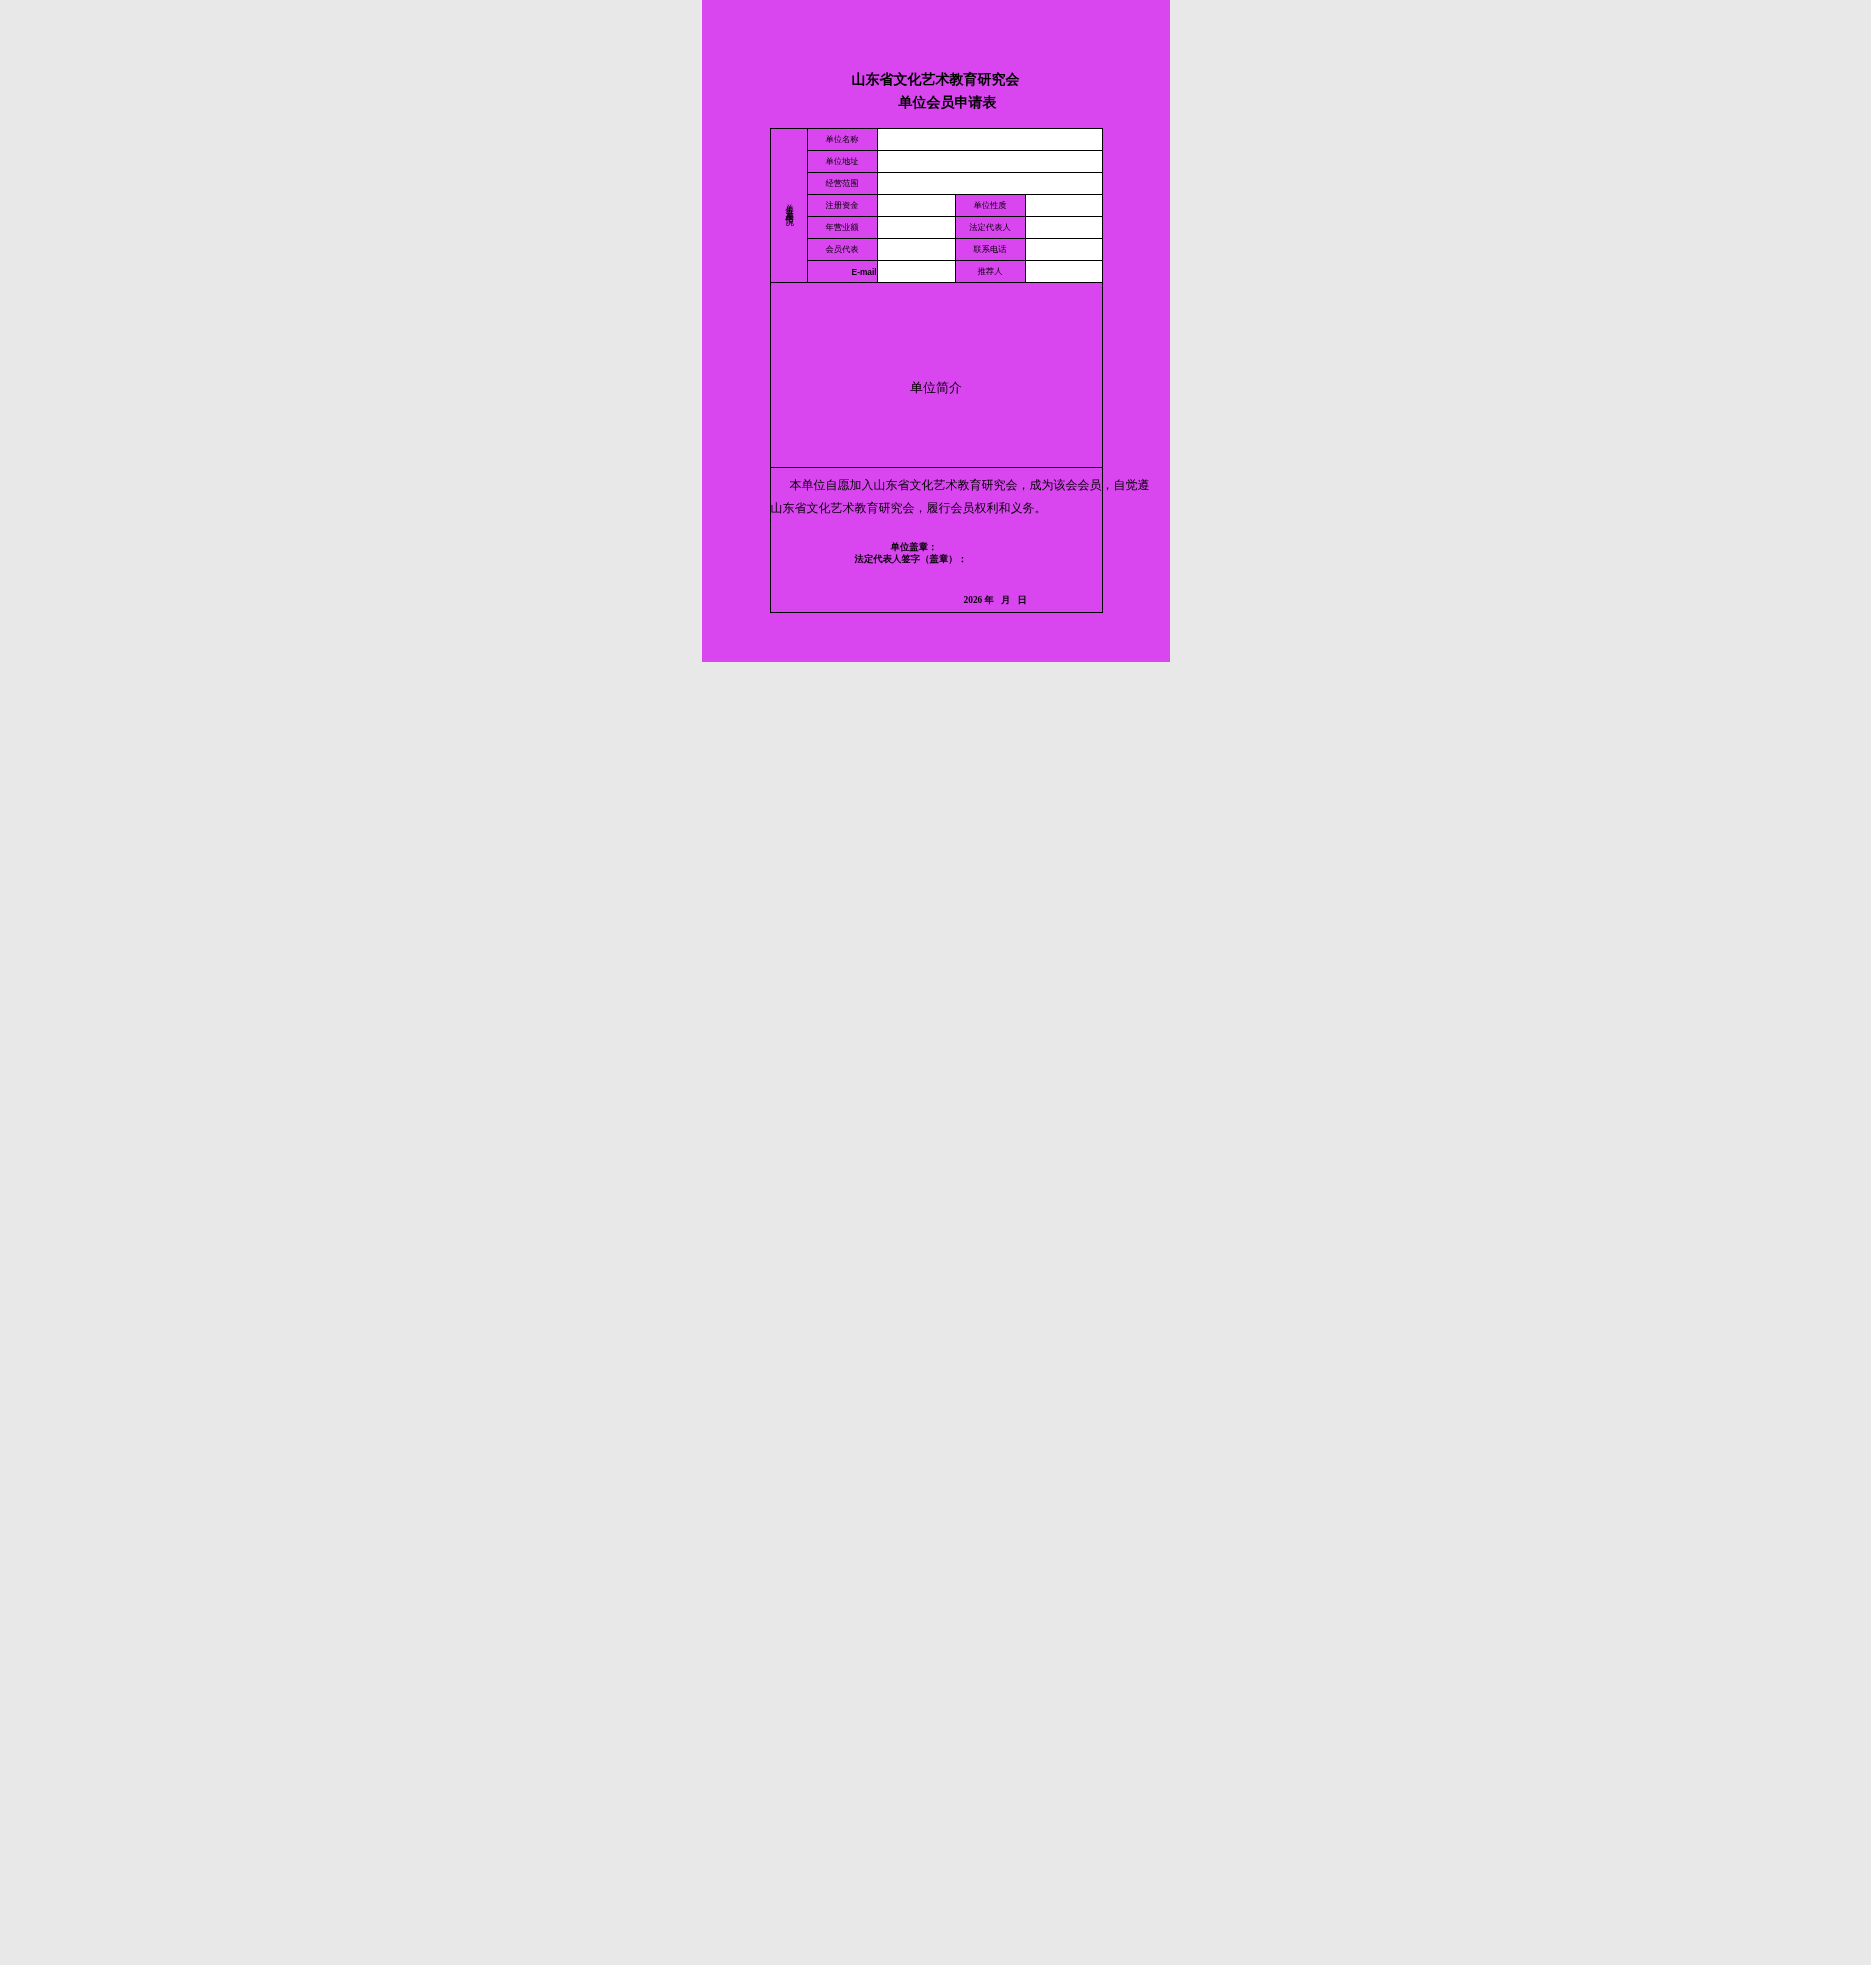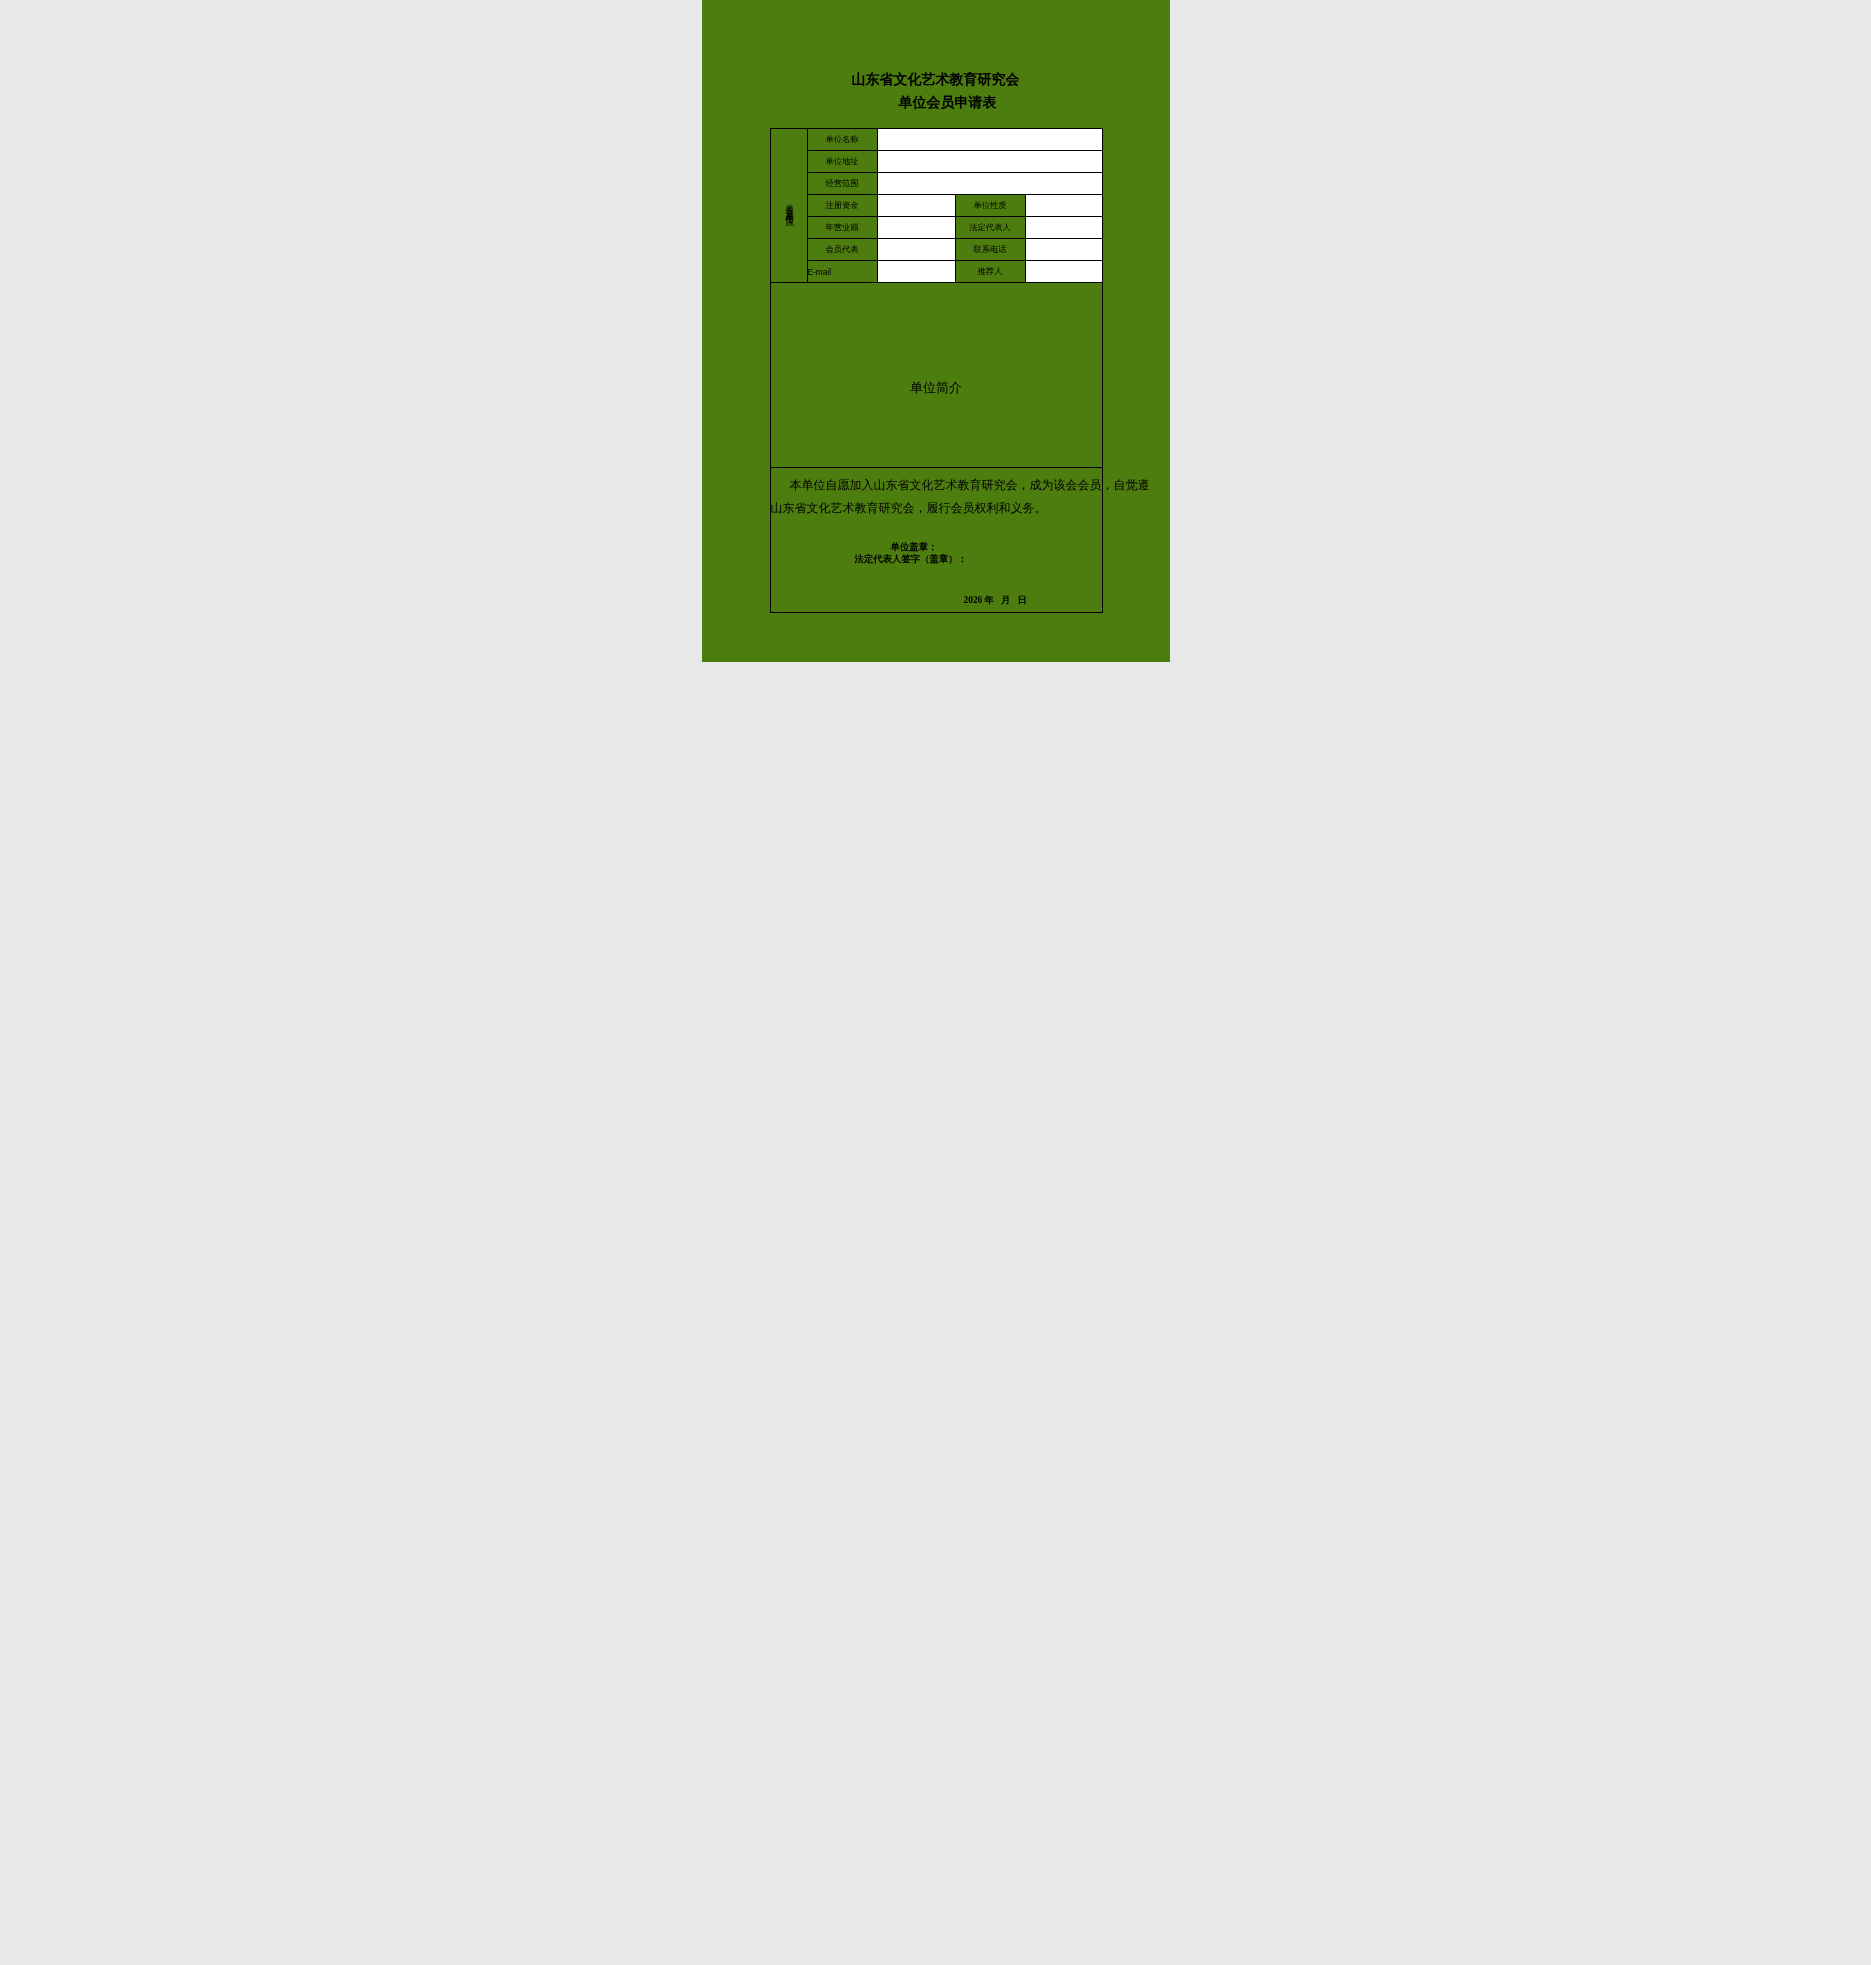--- a/index.html
+++ b/index.html
@@ -1,20 +1,20 @@
 <!DOCTYPE html>
 <html style="font-size:6.3px"><head>
 <meta charset="utf-8">
 <style>
   html,body{margin:0;padding:0;background:#e8e8e8;}
   .page{
     position:relative;
     width:468px;height:662px;
     margin:0 auto;
-    background:#4d7c0f;
+    background:#d946ef;
     color:#000000;
     font-family:"Liberation Serif","DejaVu Serif",serif;
     overflow:hidden;
   }
   .doc-title{
     text-align:center;
     font-weight:700;
     font-size:14px;
     line-height:17.3px;
     margin:0;
@@ -46,23 +46,23 @@
     display:inline-block;
     writing-mode:vertical-rl;
     text-orientation:upright;
     letter-spacing:2px;
     font-size:8.3px;
     line-height:1;
   }
   td.label{text-align:center;}
   td.value{background:#fff;}
   td.email-label{
-    text-align:left;
+    text-align:right;
     font-family:"Liberation Sans","DejaVu Sans",sans-serif;
-    font-weight:400;
+    font-weight:700;
     font-size:7.9px;
   }
   td.profile-cell{
     height:184px;
     vertical-align:top;
     text-align:center;
   }
   .profile-title{
     margin-top:25px;
     font-size:13px;

